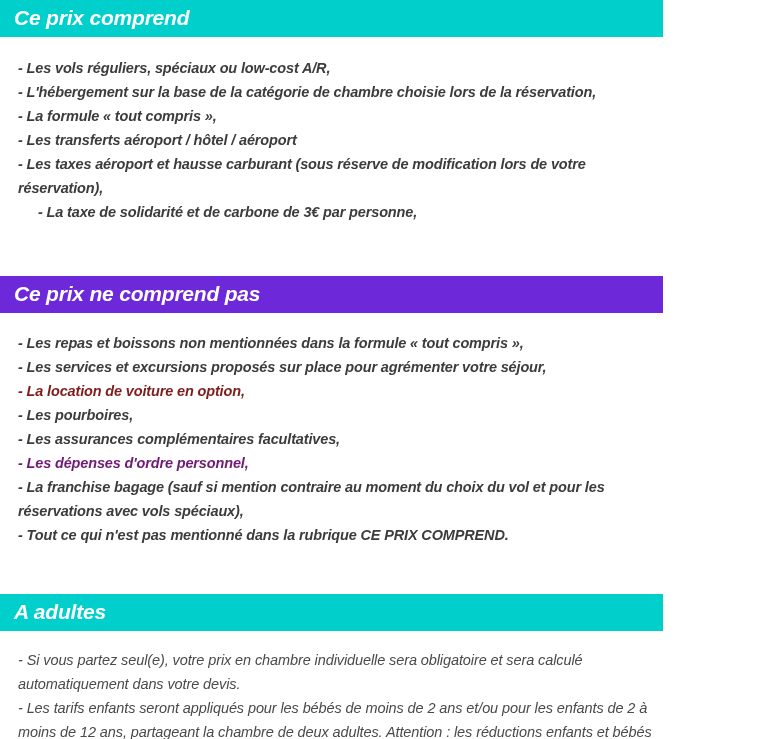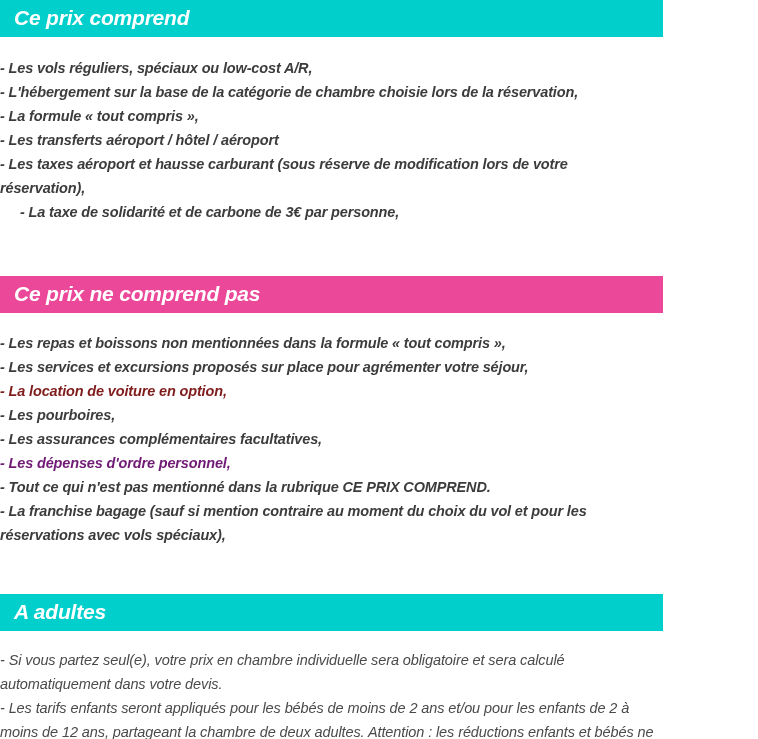--- a/index.html
+++ b/index.html
@@ -27,21 +27,21 @@
     font-weight: bold;
     font-style: italic;
     color: #ffffff;
     letter-spacing: -0.2px;
     line-height: 28px;
     height: 37px;
     display: flex;
     align-items: center;
   }
   .section-body {
-    padding: 0 0;
+    padding: 0 18px;
   }
   .list-item {
     font-size: 14.5px;
     font-weight: bold;
     font-style: italic;
     color: #3c3c3c;
     line-height: 24px;
     letter-spacing: -0.15px;
     white-space: normal;
   }
@@ -75,33 +75,33 @@
     <div class="list-item" style="color: rgb(60, 60, 60);">- Les vols réguliers, spéciaux ou low-cost A/R,</div>
     <div class="list-item" style="color: rgb(60, 60, 60);">- L'hébergement sur la base de la catégorie de chambre choisie lors de la réservation,</div>
     <div class="list-item" style="color: rgb(60, 60, 60);">- La formule « tout compris »,</div>
     <div class="list-item" style="color: rgb(60, 60, 60);">- Les transferts aéroport / hôtel / aéroport</div>
     <div class="list-item" style="color: rgb(60, 60, 60);">- Les taxes aéroport et hausse carburant (sous réserve de modification lors de votre réservation),</div>
     <div class="list-item" style="color: rgb(60, 60, 60); margin-left: 20px;">- La taxe de solidarité et de carbone de 3€ par personne,</div>
   </div>
 
   <div class="spacer-2"></div>
 
-  <div class="section-header" style="background: #ec4899; color: rgb(255, 255, 255);">
+  <div class="section-header" style="background: #6d28d9; color: rgb(255, 255, 255);">
     <span>Ce prix ne comprend pas</span>
   </div>
   <div class="spacer-3"></div>
   <div class="section-body block-2">
     <div class="list-item" style="color: rgb(60, 60, 60);">- Les repas et boissons non mentionnées dans la formule « tout compris »,</div>
     <div class="list-item" style="color: rgb(60, 60, 60);">- Les services et excursions proposés sur place pour agrémenter votre séjour,</div>
     <div class="list-item" style="color: #7f1d1d;">- La location de voiture en option,</div>
     <div class="list-item" style="color: rgb(60, 60, 60);">- Les pourboires,</div>
     <div class="list-item" style="color: rgb(60, 60, 60);">- Les assurances complémentaires facultatives,</div>
     <div class="list-item" style="color: #701a75;">- Les dépenses d'ordre personnel,</div>
+    <div class="list-item" style="color: rgb(60, 60, 60);">- La franchise bagage (sauf si mention contraire au moment du choix du vol et pour les réservations avec vols spéciaux),</div>
     <div class="list-item" style="color: rgb(60, 60, 60);">- Tout ce qui n'est pas mentionné dans la rubrique CE PRIX COMPREND.</div>
-    <div class="list-item" style="color: rgb(60, 60, 60);">- La franchise bagage (sauf si mention contraire au moment du choix du vol et pour les réservations avec vols spéciaux),</div>
   </div>
 
   <div class="spacer-4"></div>
 
   <div class="section-header" style="background: rgb(0, 207, 203); color: rgb(255, 255, 255);">
     <span>A adultes</span>
   </div>
   <div class="spacer-5"></div>
   <div class="section-body block-3">
     <div class="para" style="color: rgb(74, 74, 74);">- Si vous partez seul(e), votre prix en chambre individuelle sera obligatoire et sera calculé automatiquement dans votre devis.</div>

